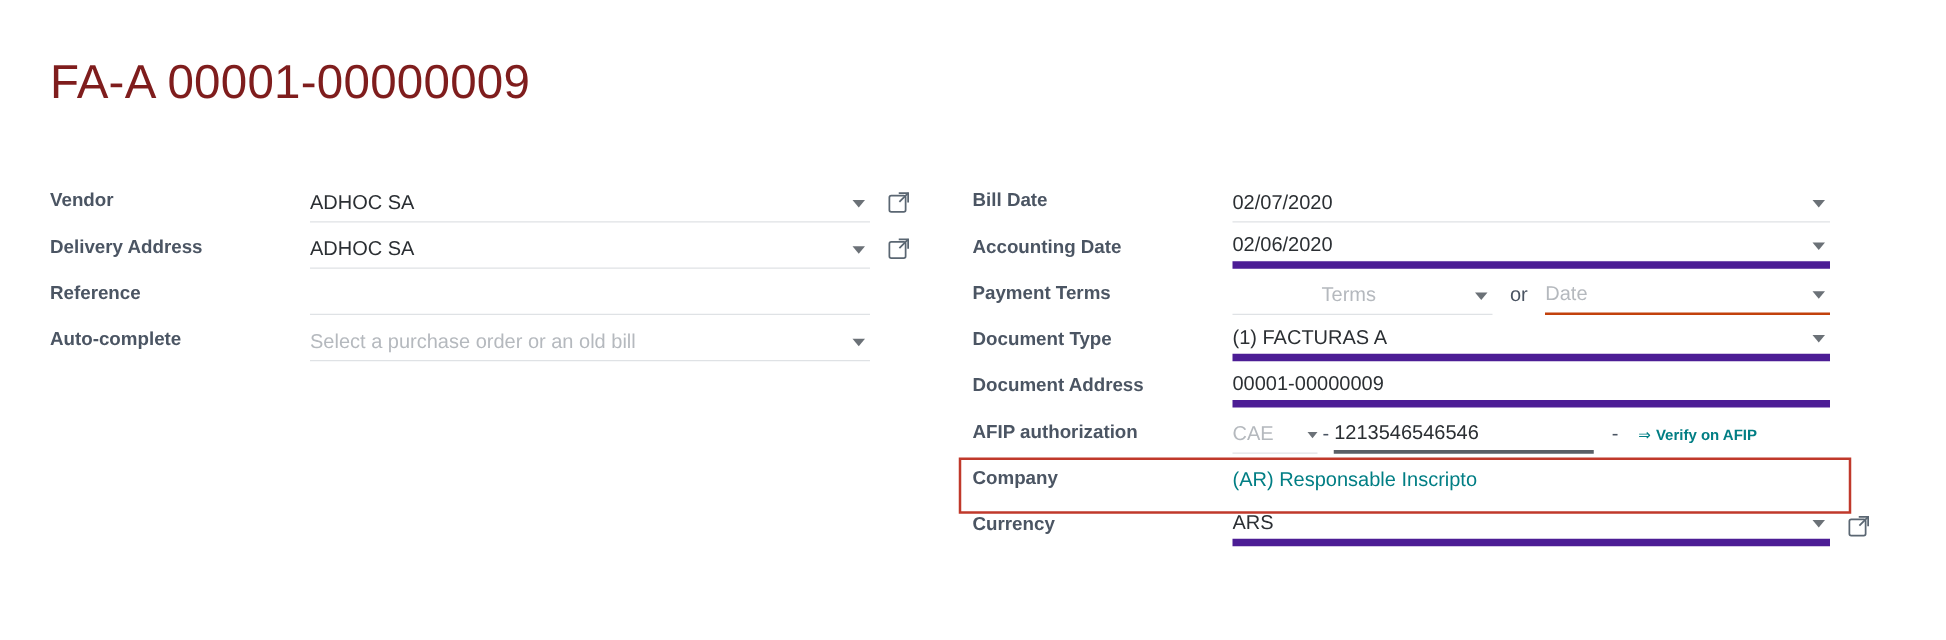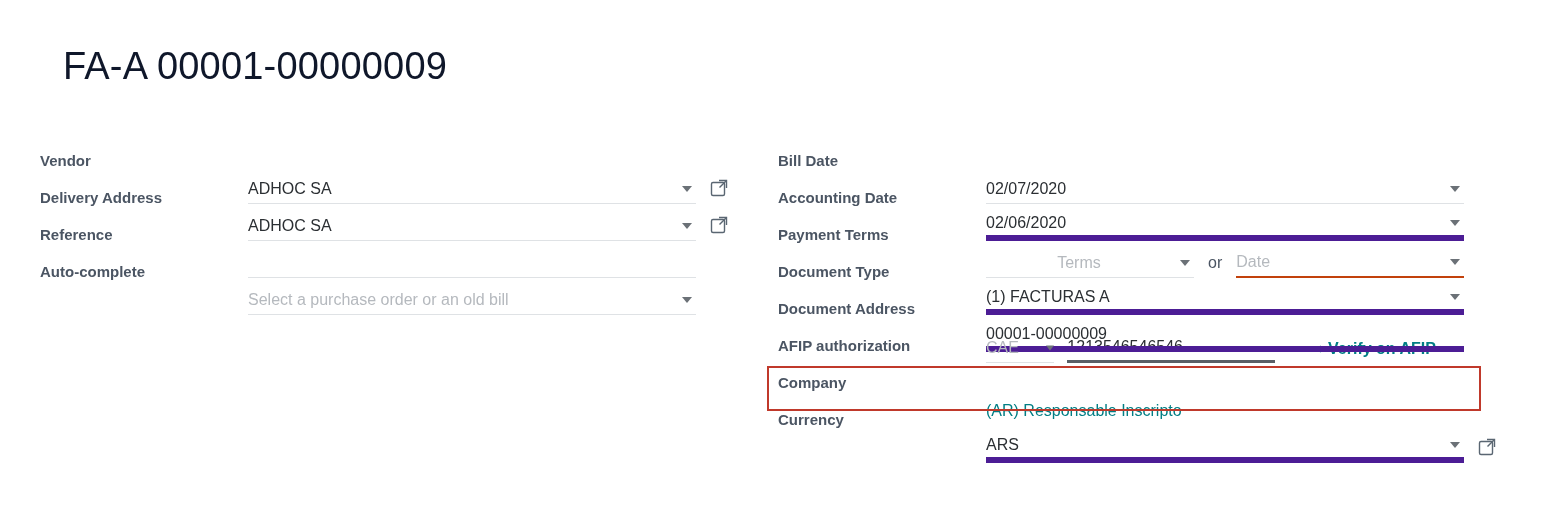--- a/index.html
+++ b/index.html
@@ -17,25 +17,24 @@
     overflow: hidden;
   }
 
   
   .doc-title {
     position: absolute;
     left: 40px;
     top: 46px;
     font-size: 38px;
     font-weight: 400;
-    color: #0f172a;
+    color: #7f1d1d;
     letter-spacing: 0.2px;
     line-height: 1.1;
     white-space: nowrap;
-    margin-left: 23px;
   }
 
   
   .col-left {
     position: absolute;
     left: 40px;
     top: 148px;
     width: 690px;
   }
   .col-right {
@@ -60,21 +59,20 @@
     flex: none;
   }
   .col-left .flabel { width: 208px; }
   .col-right .flabel { width: 208px; }
 
   .fcell {
     flex: 1;
     display: flex;
     align-items: flex-start;
     min-width: 0;
-    margin-top: 26px;
   }
 
   
   .field {
     position: relative;
     flex: 1;
     min-width: 0;
     height: 30px;
     display: flex;
     align-items: center;
@@ -170,21 +168,21 @@
   }
   .afip-code .fval { font-size: 16px; }
   .afip-dash2 {
     font-size: 16px;
     color: #4b5563;
     flex: none;
     padding: 0 16px 0 14px;
     align-self: center;
   }
   .verify-link {
-    font-size: 16px;
+    font-size: 12px;
     font-weight: bold;
     color: #017e84;
     white-space: nowrap;
     align-self: center;
     cursor: pointer;
   }
   .verify-arrow { font-weight: normal; margin-right: 4px; }
 
   
   .pt-terms {

